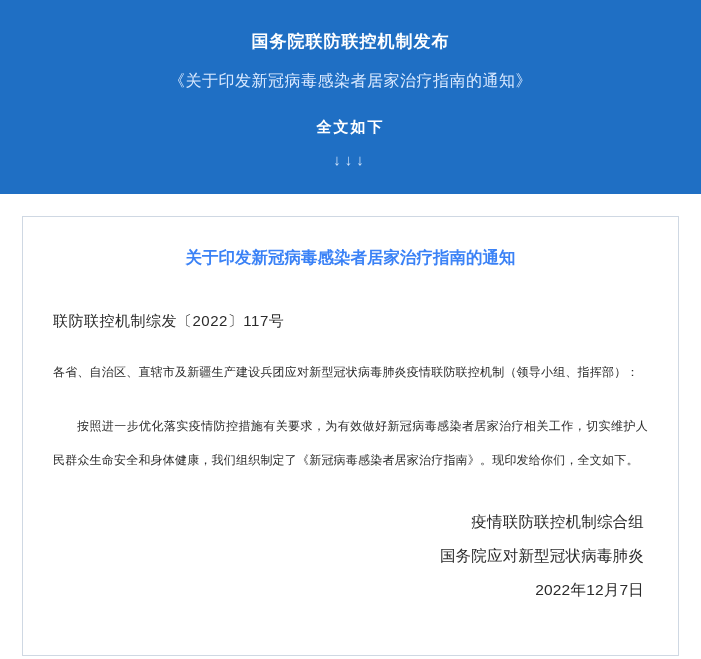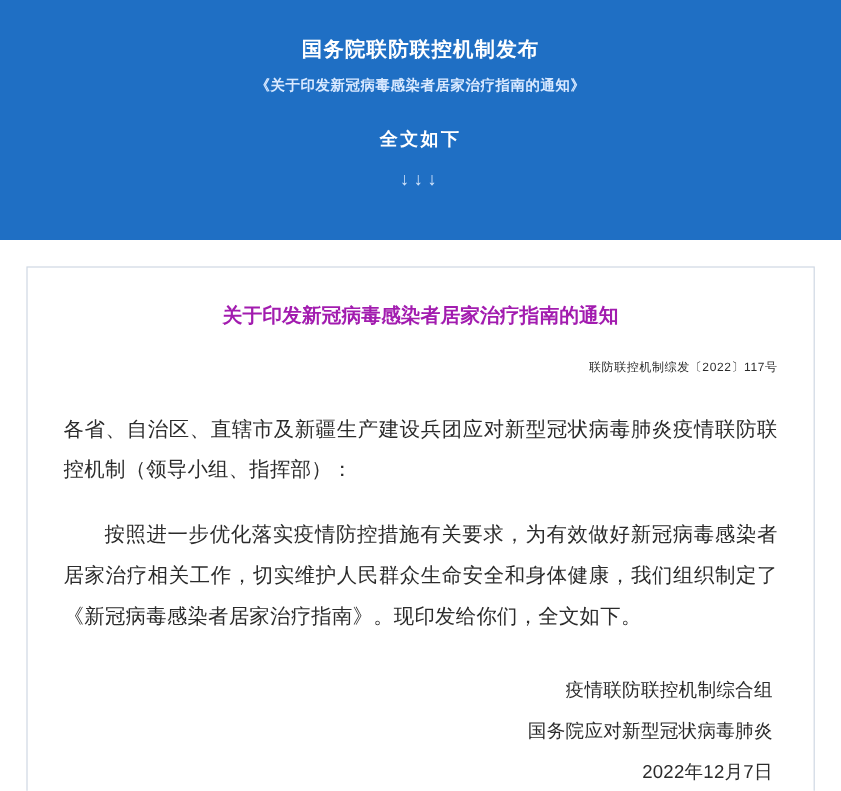--- a/index.html
+++ b/index.html
@@ -18,37 +18,37 @@
   .page {
     position: relative;
     width: 701px;
     height: 659px;
     box-sizing: border-box;
   }
 
   
   .banner {
     background: #1f6fc4;
-    padding: 28px 20px 40px 20px;
+    padding: 28px 20px 24px 20px;
     text-align: center;
     color: #ffffff;
   }
   .banner-title {
     font-size: 17px;
     font-weight: bold;
     letter-spacing: 1px;
     line-height: 28px;
     color: #ffffff;
   }
   .banner-subtitle {
-    font-size: 12px;
-    font-weight: bold;
+    font-size: 16px;
+    font-weight: normal;
     letter-spacing: 0.5px;
     line-height: 30px;
-    margin-top: 0;
+    margin-top: 10px;
     color: #d9e9ff;
   }
   .banner-note {
     font-size: 15px;
     font-weight: bold;
     letter-spacing: 2px;
     line-height: 26px;
     margin-top: 18px;
     color: #ffffff;
   }
@@ -69,33 +69,33 @@
     border: 1px solid #cfd8e3;
     background: #ffffff;
     box-sizing: border-box;
     padding: 26px 30px 30px 30px;
     min-height: 440px;
   }
   .doc-title {
     text-align: center;
     font-size: 16.5px;
     font-weight: bold;
-    color: #a21caf;
+    color: #3b82f6;
     line-height: 28px;
   }
   .doc-docnum {
-    text-align: right;
-    font-size: 10px;
+    text-align: left;
+    font-size: 15px;
     color: #2b2b2b;
     line-height: 28px;
-    margin-top: 16px;
+    margin-top: 36px;
     letter-spacing: 0.5px;
   }
   .doc-para {
-    font-size: 17px;
+    font-size: 12px;
     color: #2b2b2b;
     line-height: 34px;
     margin-top: 20px;
     text-align: justify;
     letter-spacing: 0.2px;
   }
   .doc-para.indent {
     text-indent: 2em;
   }
   .doc-sign {

